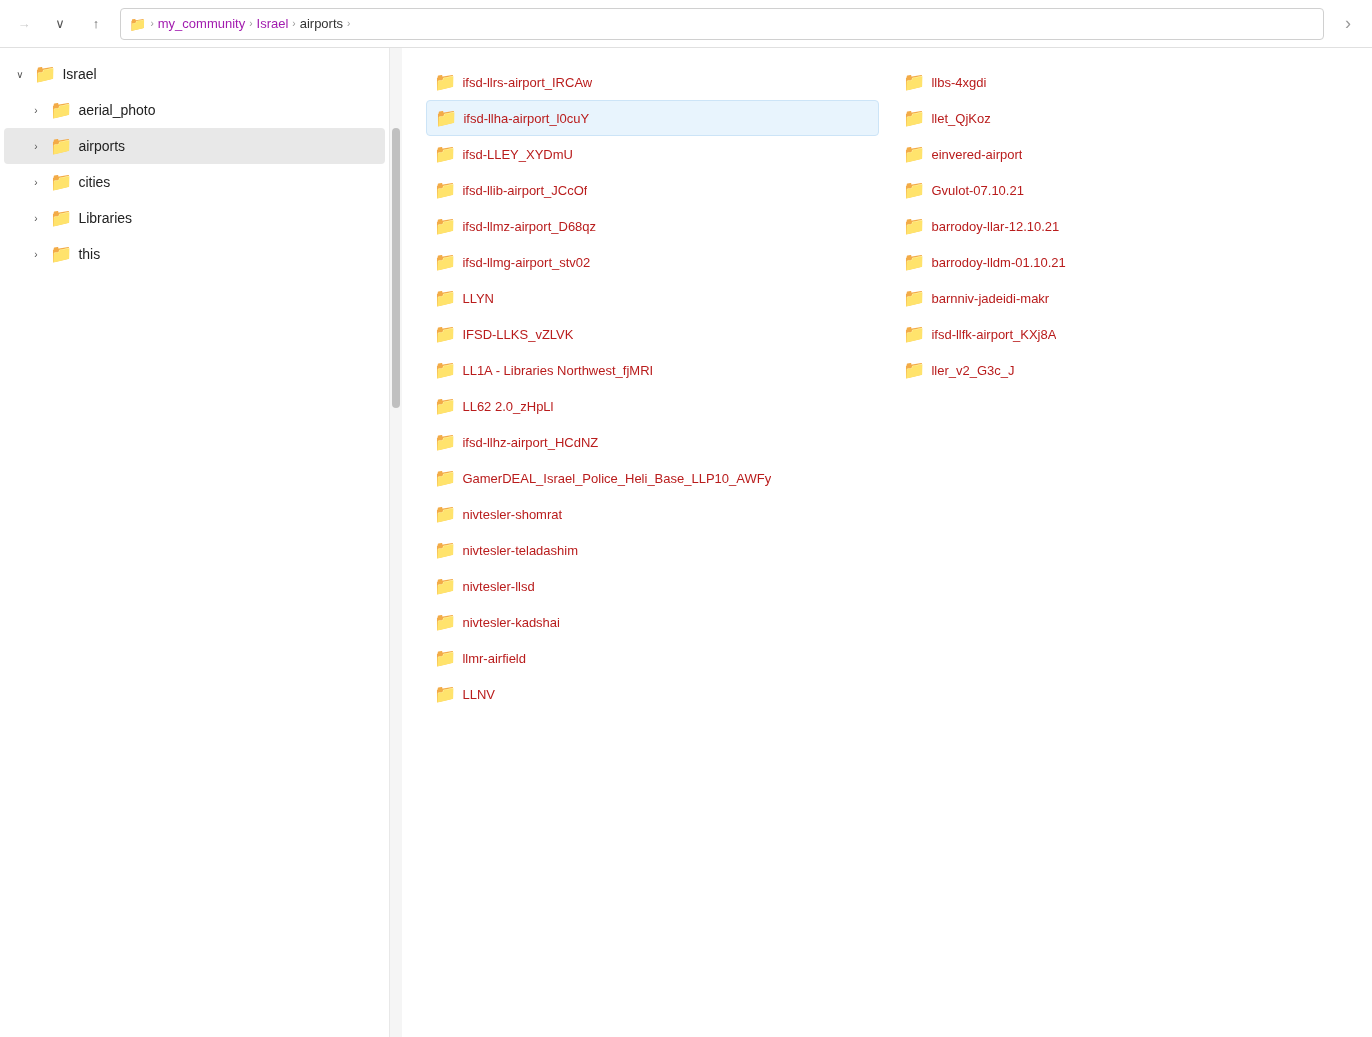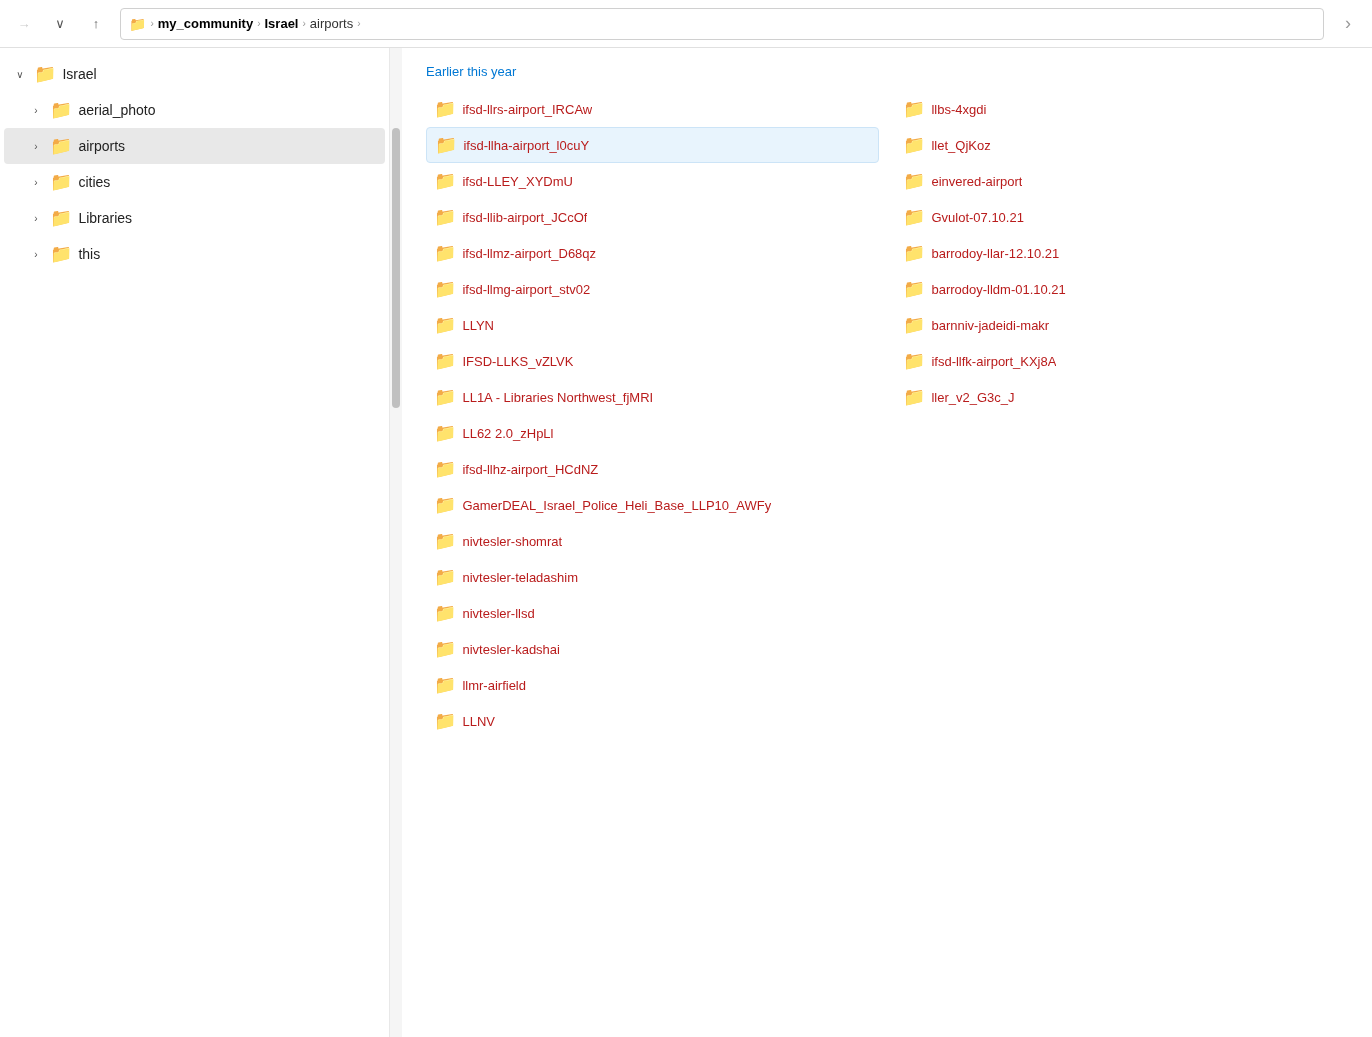--- a/index.html
+++ b/index.html
@@ -51,23 +51,22 @@
       padding: 0 8px;
       background: #fff;
       gap: 4px;
       margin: 0 4px;
     }
     .address-folder-icon {
       color: #e8a000;
       font-size: 14px;
     }
     .address-part {
-      color: #000000;
+      color: #a21caf;
       font-size: 13px;
-      font-weight: bold;
     }
     .address-part.current {
       color: #333;
       font-weight: 500;
     }
     .address-chevron {
       color: #999;
       font-size: 10px;
     }
 
@@ -283,21 +282,20 @@
     </div>
   </div>
 
   <div class="content-area">
 
     <div class="scroll-track">
       <div class="scroll-thumb"></div>
     </div>
 
     <div class="file-list">
-      <div class="section-header">Earlier this year</div>
 
       <div class="files-grid">
 
         <div class="file-item">
           <span class="file-folder-icon">📁</span>
           <span class="file-name">ifsd-llrs-airport_IRCAw</span>
         </div>
 
         <div class="file-item">
           <span class="file-folder-icon">📁</span>

